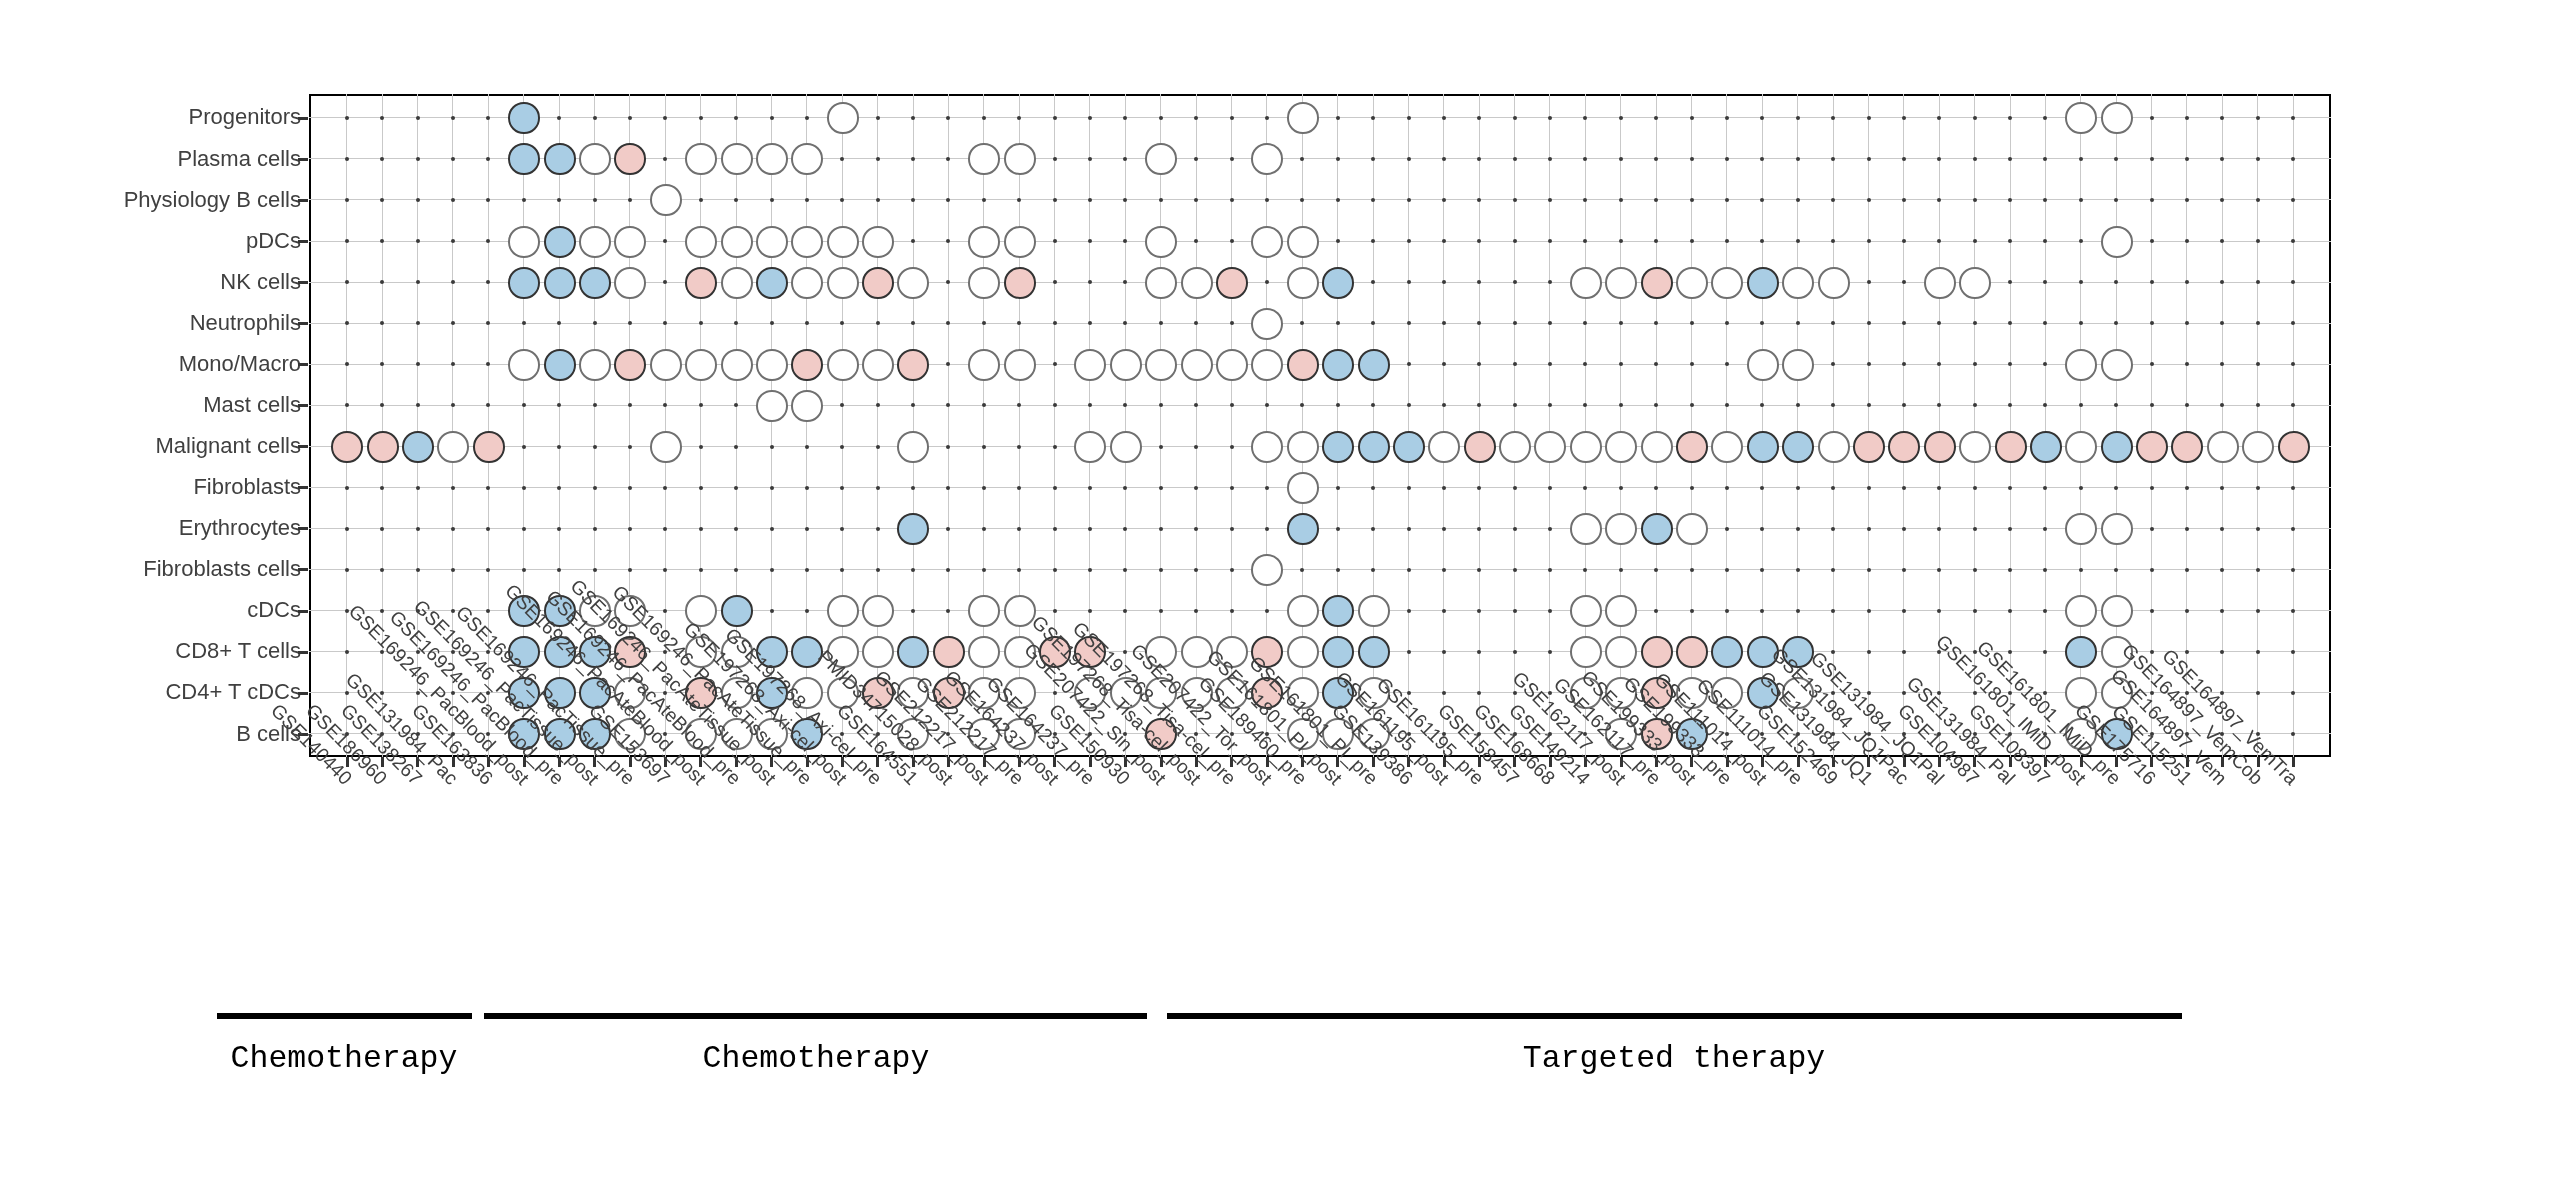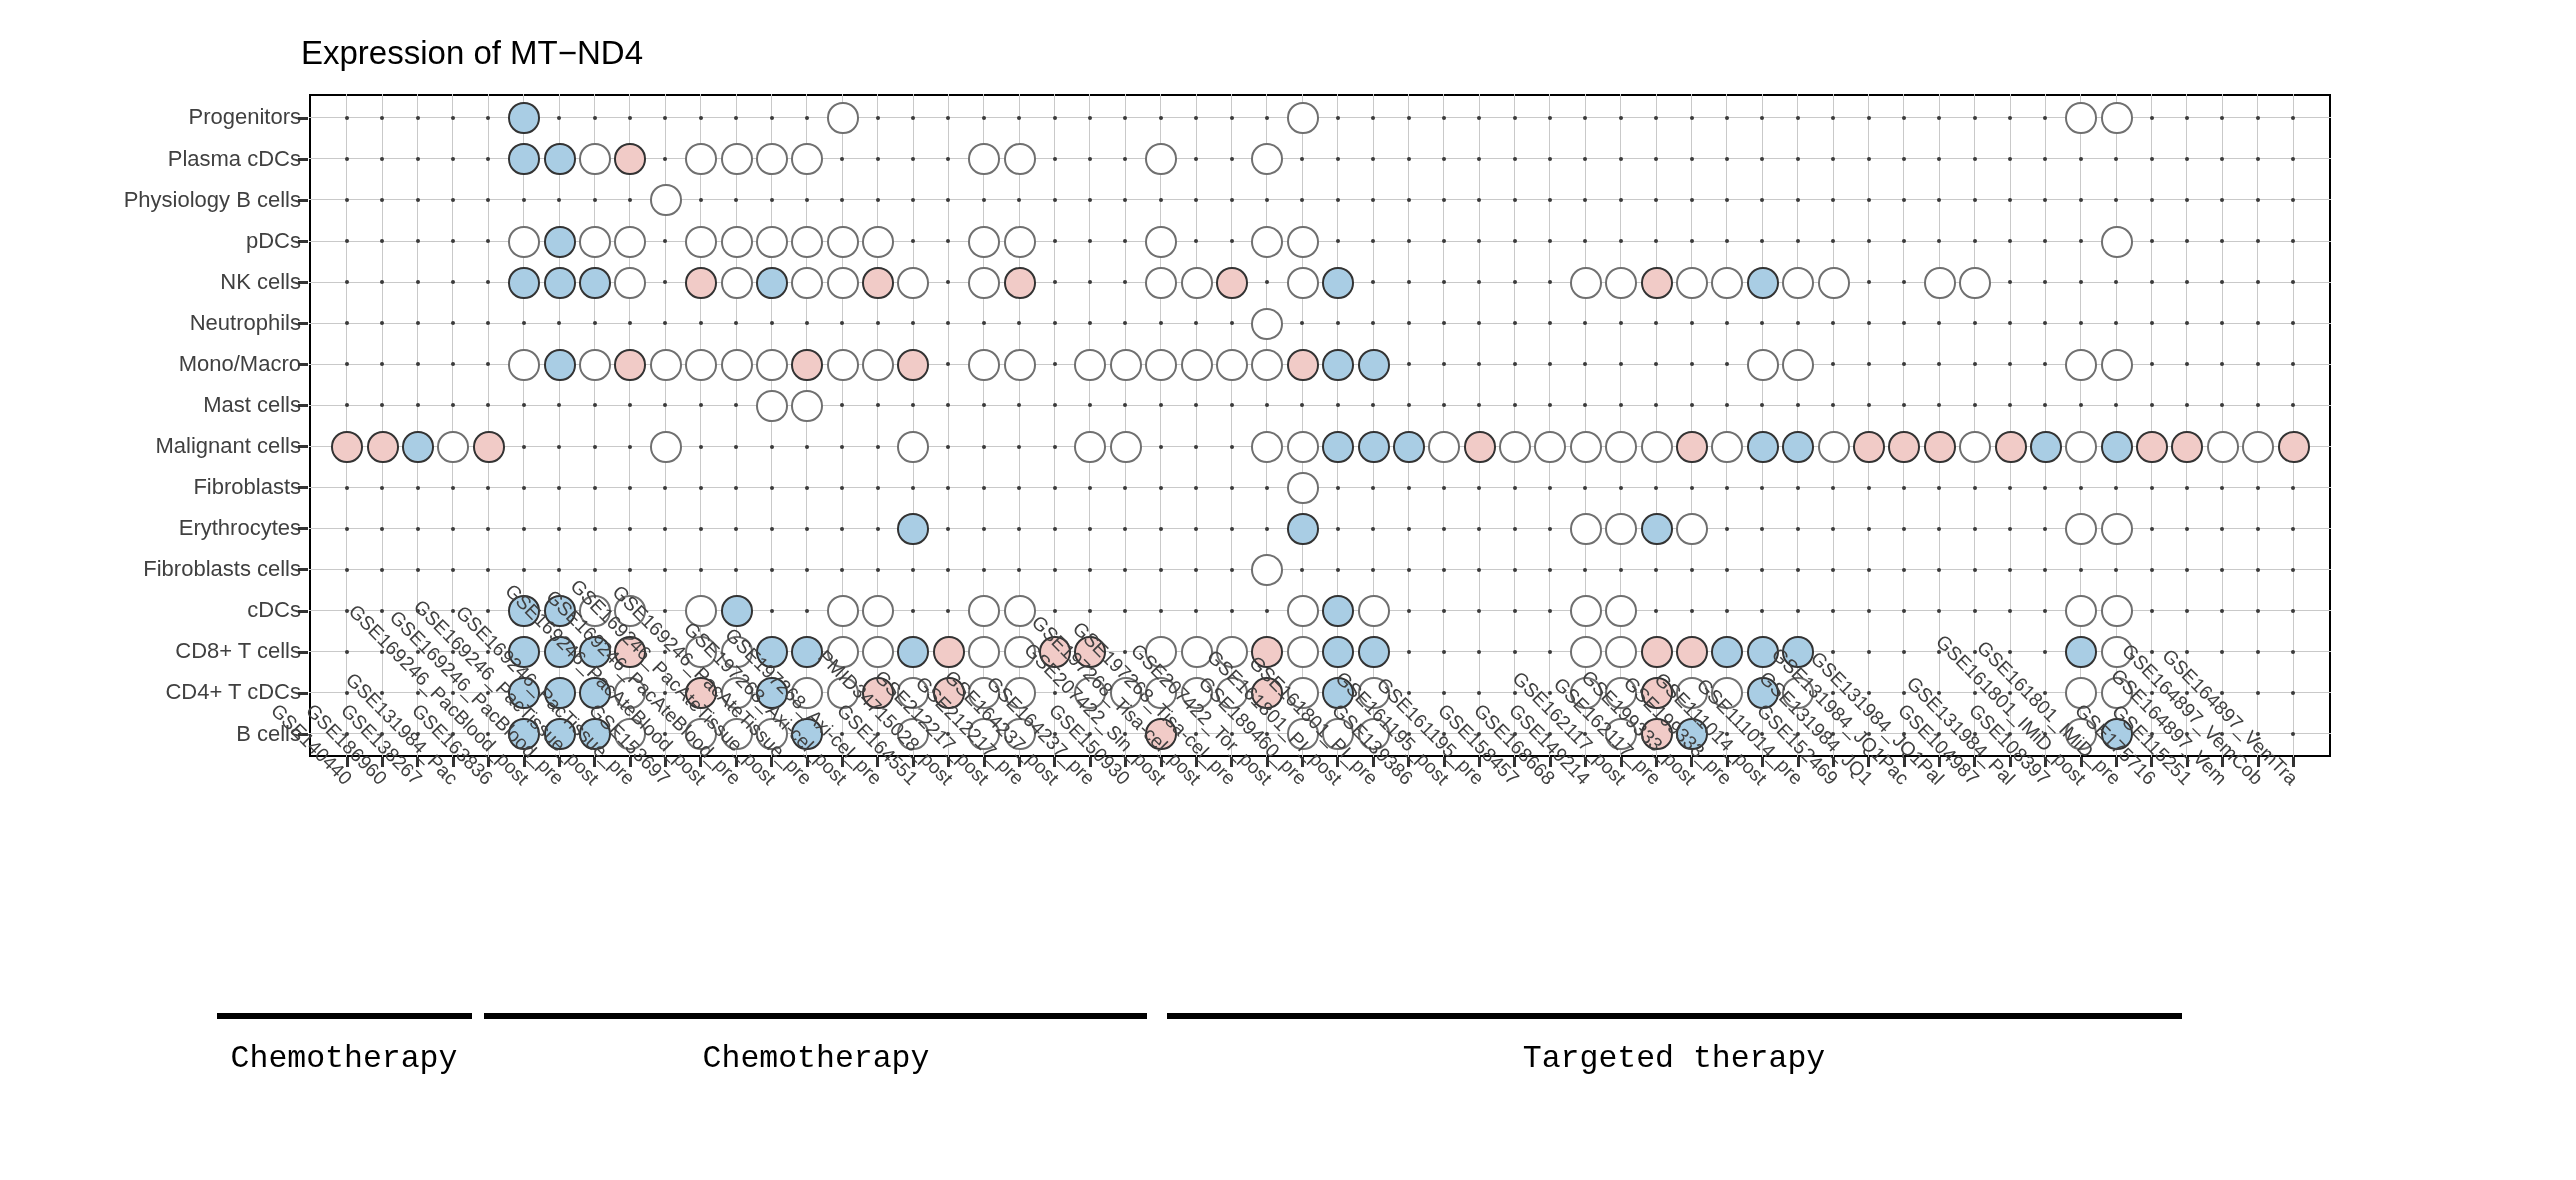--- a/index.html
+++ b/index.html
@@ -20,21 +20,20 @@
   #legend .ltitle{font-size:29px;color:#000;margin-bottom:20px;}
   .litem{display:flex;align-items:center;margin-bottom:13px;}
   .lkey{width:39px;height:39px;background:#efefef;display:flex;align-items:center;justify-content:center;}
   .ldot{width:18.6px;height:18.6px;border-radius:50%;border:2.1px solid #555;box-sizing:border-box;}
   .llab{font-size:26px;color:#111;margin-left:18.6px;}
 </style>
 </head>
 <body>
 
 <div id="stage">
-  <div id="title">Expression of MT−ND4</div>
   <div id="panel" style="left: 309px; top: 94px; width: 2022px; height: 663px;"></div>
 
 <div class="vgrid" style="left: 346px; top: 94px; width: 1.4px; height: 663px;"></div>
     <div class="vgrid" style="left: 382px; top: 94px; width: 1.4px; height: 663px;"></div>
     <div class="vgrid" style="left: 417px; top: 94px; width: 1.4px; height: 663px;"></div>
     <div class="vgrid" style="left: 452px; top: 94px; width: 1.4px; height: 663px;"></div>
     <div class="vgrid" style="left: 488px; top: 94px; width: 1.4px; height: 663px;"></div>
     <div class="vgrid" style="left: 523px; top: 94px; width: 1.4px; height: 663px;"></div>
     <div class="vgrid" style="left: 559px; top: 94px; width: 1.4px; height: 663px;"></div>
     <div class="vgrid" style="left: 594px; top: 94px; width: 1.4px; height: 663px;"></div>
@@ -1235,21 +1234,21 @@
     <div class="cell" title="B cells | GSE189460_pre | None" style="left: 1287px; top: 718px; background: rgb(255, 255, 255); border: 2.1px solid rgb(112, 112, 112);"></div>
     <div class="cell" title="B cells | GSE161801_PI_post | None" style="left: 1322px; top: 718px; background: rgb(255, 255, 255); border: 2.1px solid rgb(112, 112, 112);"></div>
     <div class="cell" title="B cells | GSE161801_PI_pre | None" style="left: 1358px; top: 718px; background: rgb(255, 255, 255); border: 2.1px solid rgb(112, 112, 112);"></div>
     <div class="cell" title="B cells | GSE162117_post | None" style="left: 1605px; top: 718px; background: rgb(255, 255, 255); border: 2.1px solid rgb(112, 112, 112);"></div>
     <div class="cell" title="B cells | GSE162117_pre | Up" style="left: 1641px; top: 718px; background: rgb(241, 203, 199); border: 2.1px solid rgb(51, 51, 51);"></div>
     <div class="cell" title="B cells | GSE199333_post | Down" style="left: 1676px; top: 718px; background: rgb(169, 205, 228); border: 2.1px solid rgb(51, 51, 51);"></div>
     <div class="cell" title="B cells | GSE161801_IMiD_post | None" style="left: 2065px; top: 718px; background: rgb(255, 255, 255); border: 2.1px solid rgb(112, 112, 112);"></div>
     <div class="cell" title="B cells | GSE161801_IMiD_pre | Down" style="left: 2101px; top: 718px; background: rgb(169, 205, 228); border: 2.1px solid rgb(51, 51, 51);"></div>
     <div class="ylab" style="left: 0px; top: 104px;">Progenitors</div>
     <div class="ytick" style="left: 298px; top: 117px;"></div>
-    <div class="ylab" style="left: 0px; top: 146px;">Plasma cDCs</div>
+    <div class="ylab" style="left: 0px; top: 146px;">Plasma cells</div>
     <div class="ytick" style="left: 298px; top: 158px;"></div>
     <div class="ylab" style="left: 0px; top: 187px;">Physiology B cells</div>
     <div class="ytick" style="left: 298px; top: 199px;"></div>
     <div class="ylab" style="left: 0px; top: 228px;">pDCs</div>
     <div class="ytick" style="left: 298px; top: 240px;"></div>
     <div class="ylab" style="left: 0px; top: 269px;">NK cells</div>
     <div class="ytick" style="left: 298px; top: 281px;"></div>
     <div class="ylab" style="left: 0px; top: 310px;">Neutrophils</div>
     <div class="ytick" style="left: 298px; top: 322px;"></div>
     <div class="ylab" style="left: 0px; top: 351px;">Mono/Macro</div>

